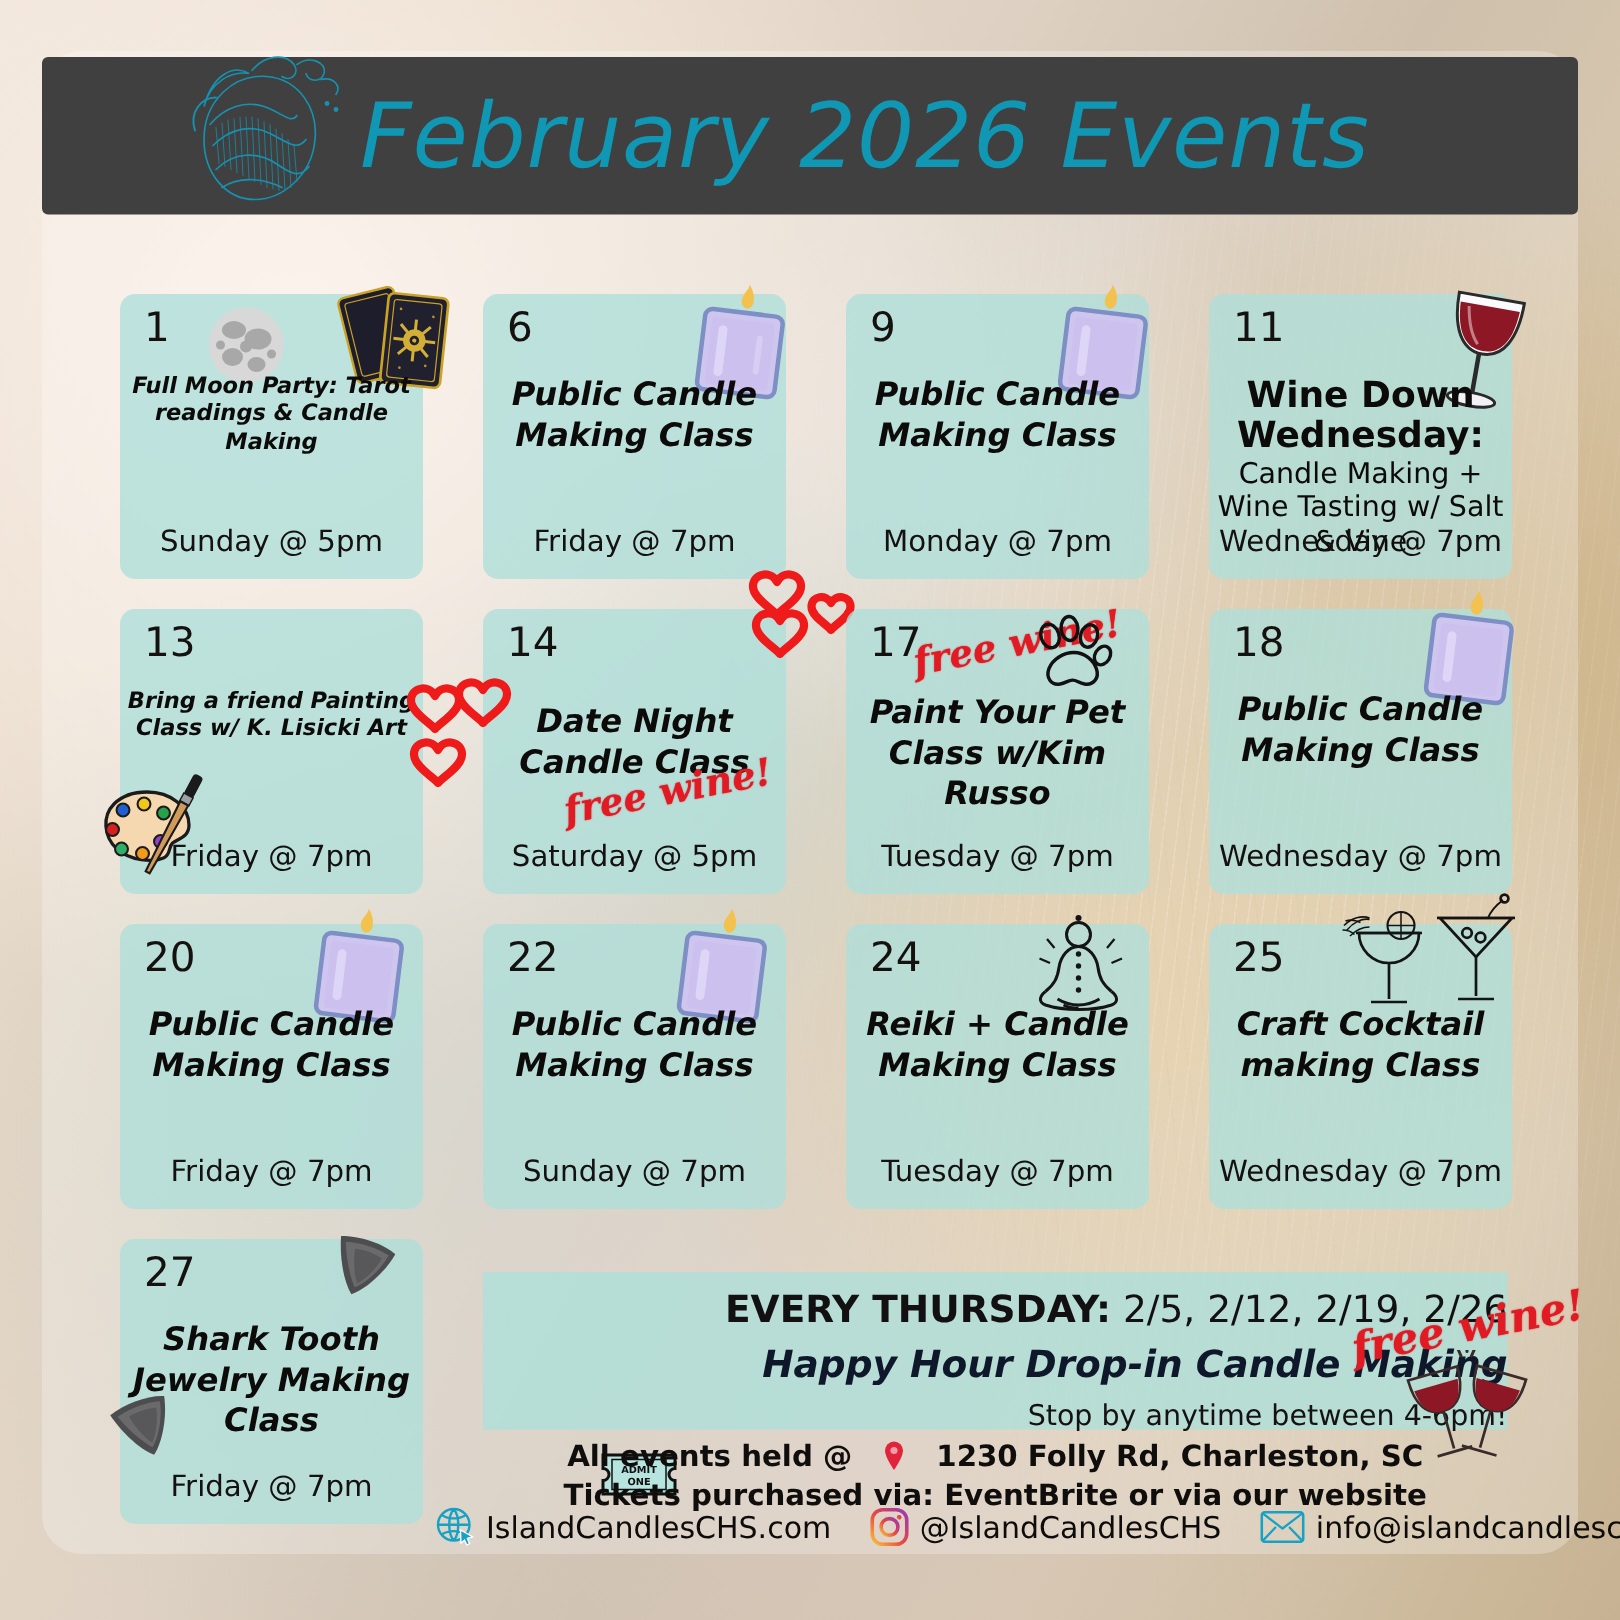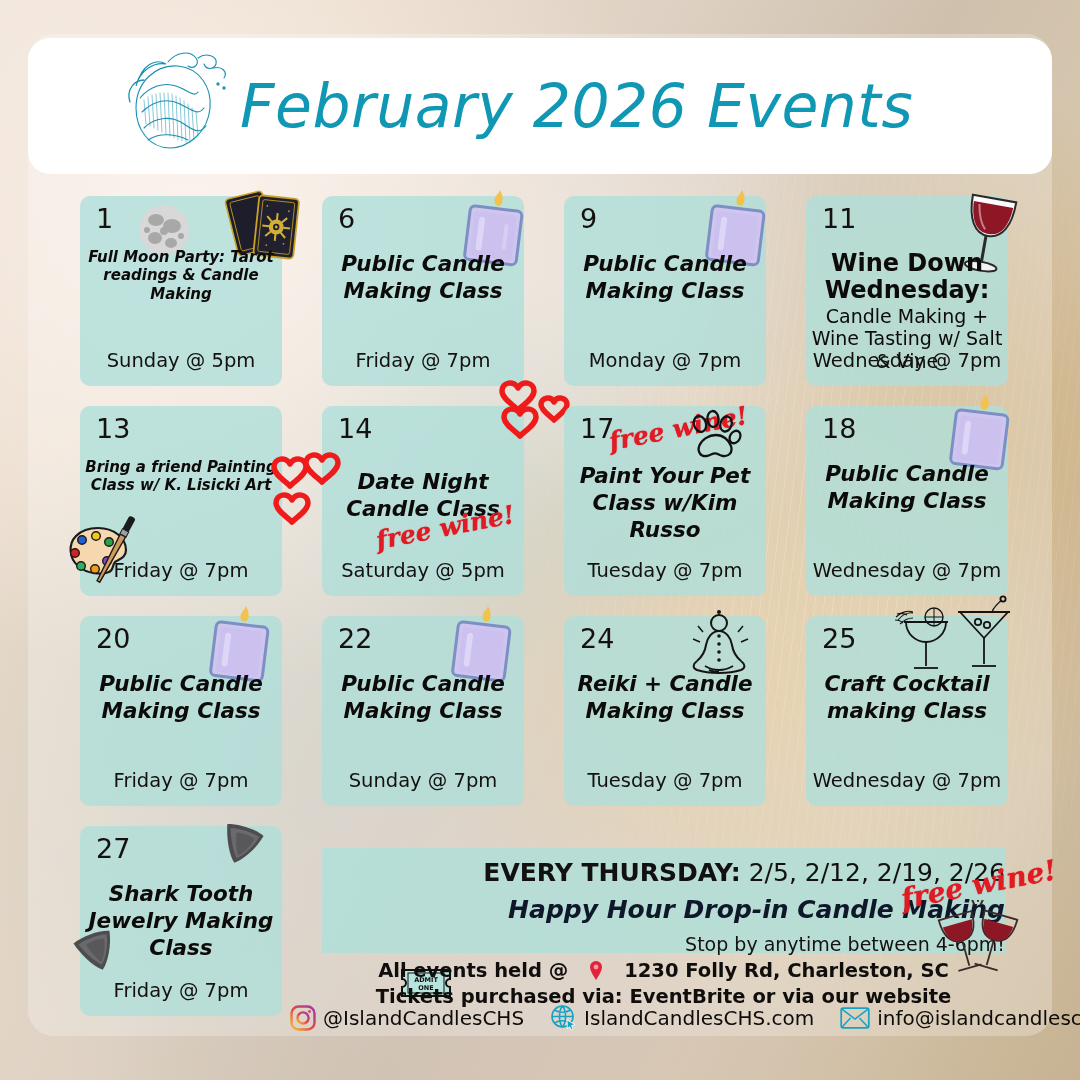--- a/index.html
+++ b/index.html
@@ -41,22 +41,22 @@
   #panel {
     position: absolute;
     left: 28px; top: 34px; width: 1024px; height: 1002px;
     background: rgba(255,255,255,.26);
     border-radius: 26px;
   }
 
   
   #header {
     position: absolute; left: 28px; top: 38px;
-    width: 1024px; height: 136px;
-    background: #ffffff; border-radius: 22px;
+    width: 1024px; height: 105px;
+    background: #404040; border-radius: 4px;
     display: flex; align-items: center;
   }
   #logo { width: 128px; height: 120px; margin-left: 78px; flex: none; }
   #title {
     color: #0f97b4;
     font-size: 60px;
     font-style: italic;
     font-weight: 400;
     font-family: "DejaVu Sans", sans-serif;
     letter-spacing: .5px;
@@ -507,44 +507,44 @@
       <path d="M8 1a6 6 0 00-6 6c0 4.5 6 13 6 13s6-8.5 6-13a6 6 0 00-6-6z" fill="#e1243b"></path>
       <circle cx="8" cy="7" r="2.4" fill="#fff" opacity=".55"></circle>
     </svg>
     <span>1230 Folly Rd, Charleston, SC</span>
   </div>
   <div class="fi">Tickets purchased via:  EventBrite or via our website</div>
 </div>
 
 <div id="social">
   <div class="sitem">
+    <svg style="width:27px;height:27px;flex:none" viewBox="0 0 27 27">
+      <g fill="none" stroke="#17a2c4" stroke-width="1.6">
+        <circle cx="12.5" cy="12.5" r="10.5"></circle>
+        <path d="M2 12.5h21M12.5 2c4 4.5 4 16.5 0 21M12.5 2C8.5 6.5 8.5 18.5 12.5 23M4.5 6c4.5 3 11.5 3 16 0M4.5 19c4.5-3 11.5-3 16 0"></path>
+      </g>
+      <path d="M17 16l8 4.5-3.4 1.1L23 25l-1.8 1-1.5-3.2-2.4 2z" fill="#17a2c4" stroke="#fff" stroke-width=".9"></path>
+    </svg>
+    <span>IslandCandlesCHS.com</span>
+  </div>
+  <div class="sitem">
     <svg style="width:26px;height:26px;flex:none" viewBox="0 0 26 26">
       <defs>
         <linearGradient id="iggrad" x1="0" y1="1" x2="1" y2="0">
           <stop offset="0%" stop-color="#f9c23c"></stop>
             <stop offset="45%" stop-color="#e9483f"></stop>
             <stop offset="100%" stop-color="#9a37b5"></stop>
         </linearGradient>
       </defs>
       <rect x="1.5" y="1.5" width="23" height="23" rx="7" fill="none" stroke="url(#iggrad)" stroke-width="2.4"></rect>
       <circle cx="13" cy="13" r="5.6" fill="none" stroke="url(#iggrad)" stroke-width="2.4"></circle>
       <circle cx="19.4" cy="6.6" r="1.6" fill="url(#iggrad)"></circle>
     </svg>
     <span>@IslandCandlesCHS</span>
   </div>
   <div class="sitem">
-    <svg style="width:27px;height:27px;flex:none" viewBox="0 0 27 27">
-      <g fill="none" stroke="#17a2c4" stroke-width="1.6">
-        <circle cx="12.5" cy="12.5" r="10.5"></circle>
-        <path d="M2 12.5h21M12.5 2c4 4.5 4 16.5 0 21M12.5 2C8.5 6.5 8.5 18.5 12.5 23M4.5 6c4.5 3 11.5 3 16 0M4.5 19c4.5-3 11.5-3 16 0"></path>
-      </g>
-      <path d="M17 16l8 4.5-3.4 1.1L23 25l-1.8 1-1.5-3.2-2.4 2z" fill="#17a2c4" stroke="#fff" stroke-width=".9"></path>
-    </svg>
-    <span>IslandCandlesCHS.com</span>
-  </div>
-  <div class="sitem">
     <svg style="width:30px;height:22px;flex:none" viewBox="0 0 30 22">
       <rect x="1.2" y="1.2" width="27.6" height="19.6" rx="2" fill="none" stroke="#17a2c4" stroke-width="1.7"></rect>
       <path d="M1.6 1.8L15 12 28.4 1.8M1.6 20.4L10.6 11M28.4 20.4L19.4 11" fill="none" stroke="#17a2c4" stroke-width="1.5"></path>
     </svg>
     <span>info@islandcandleschs.com</span>
   </div>
 </div>
 
 </body></html>

